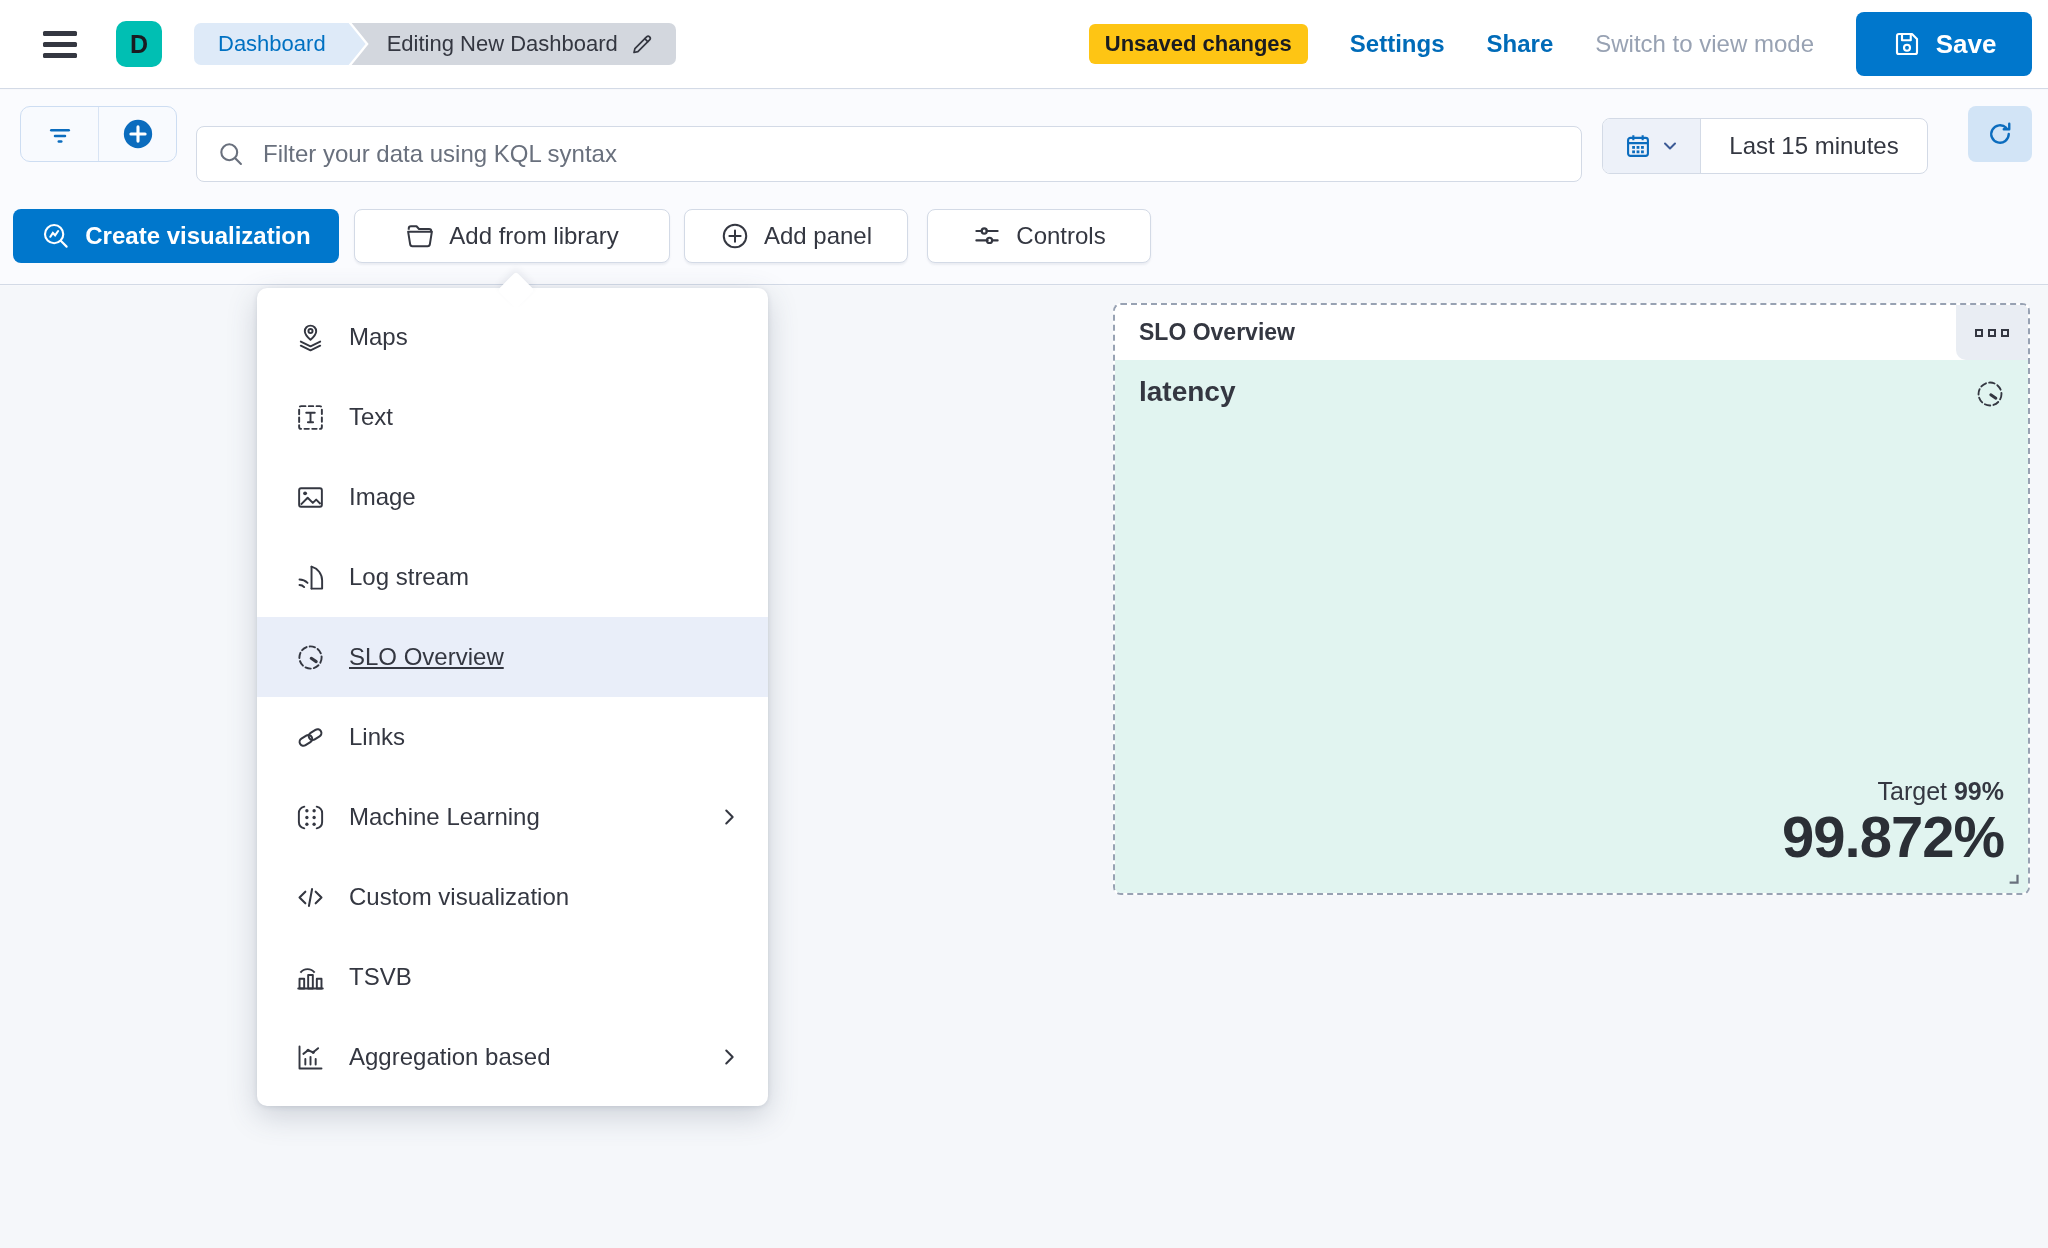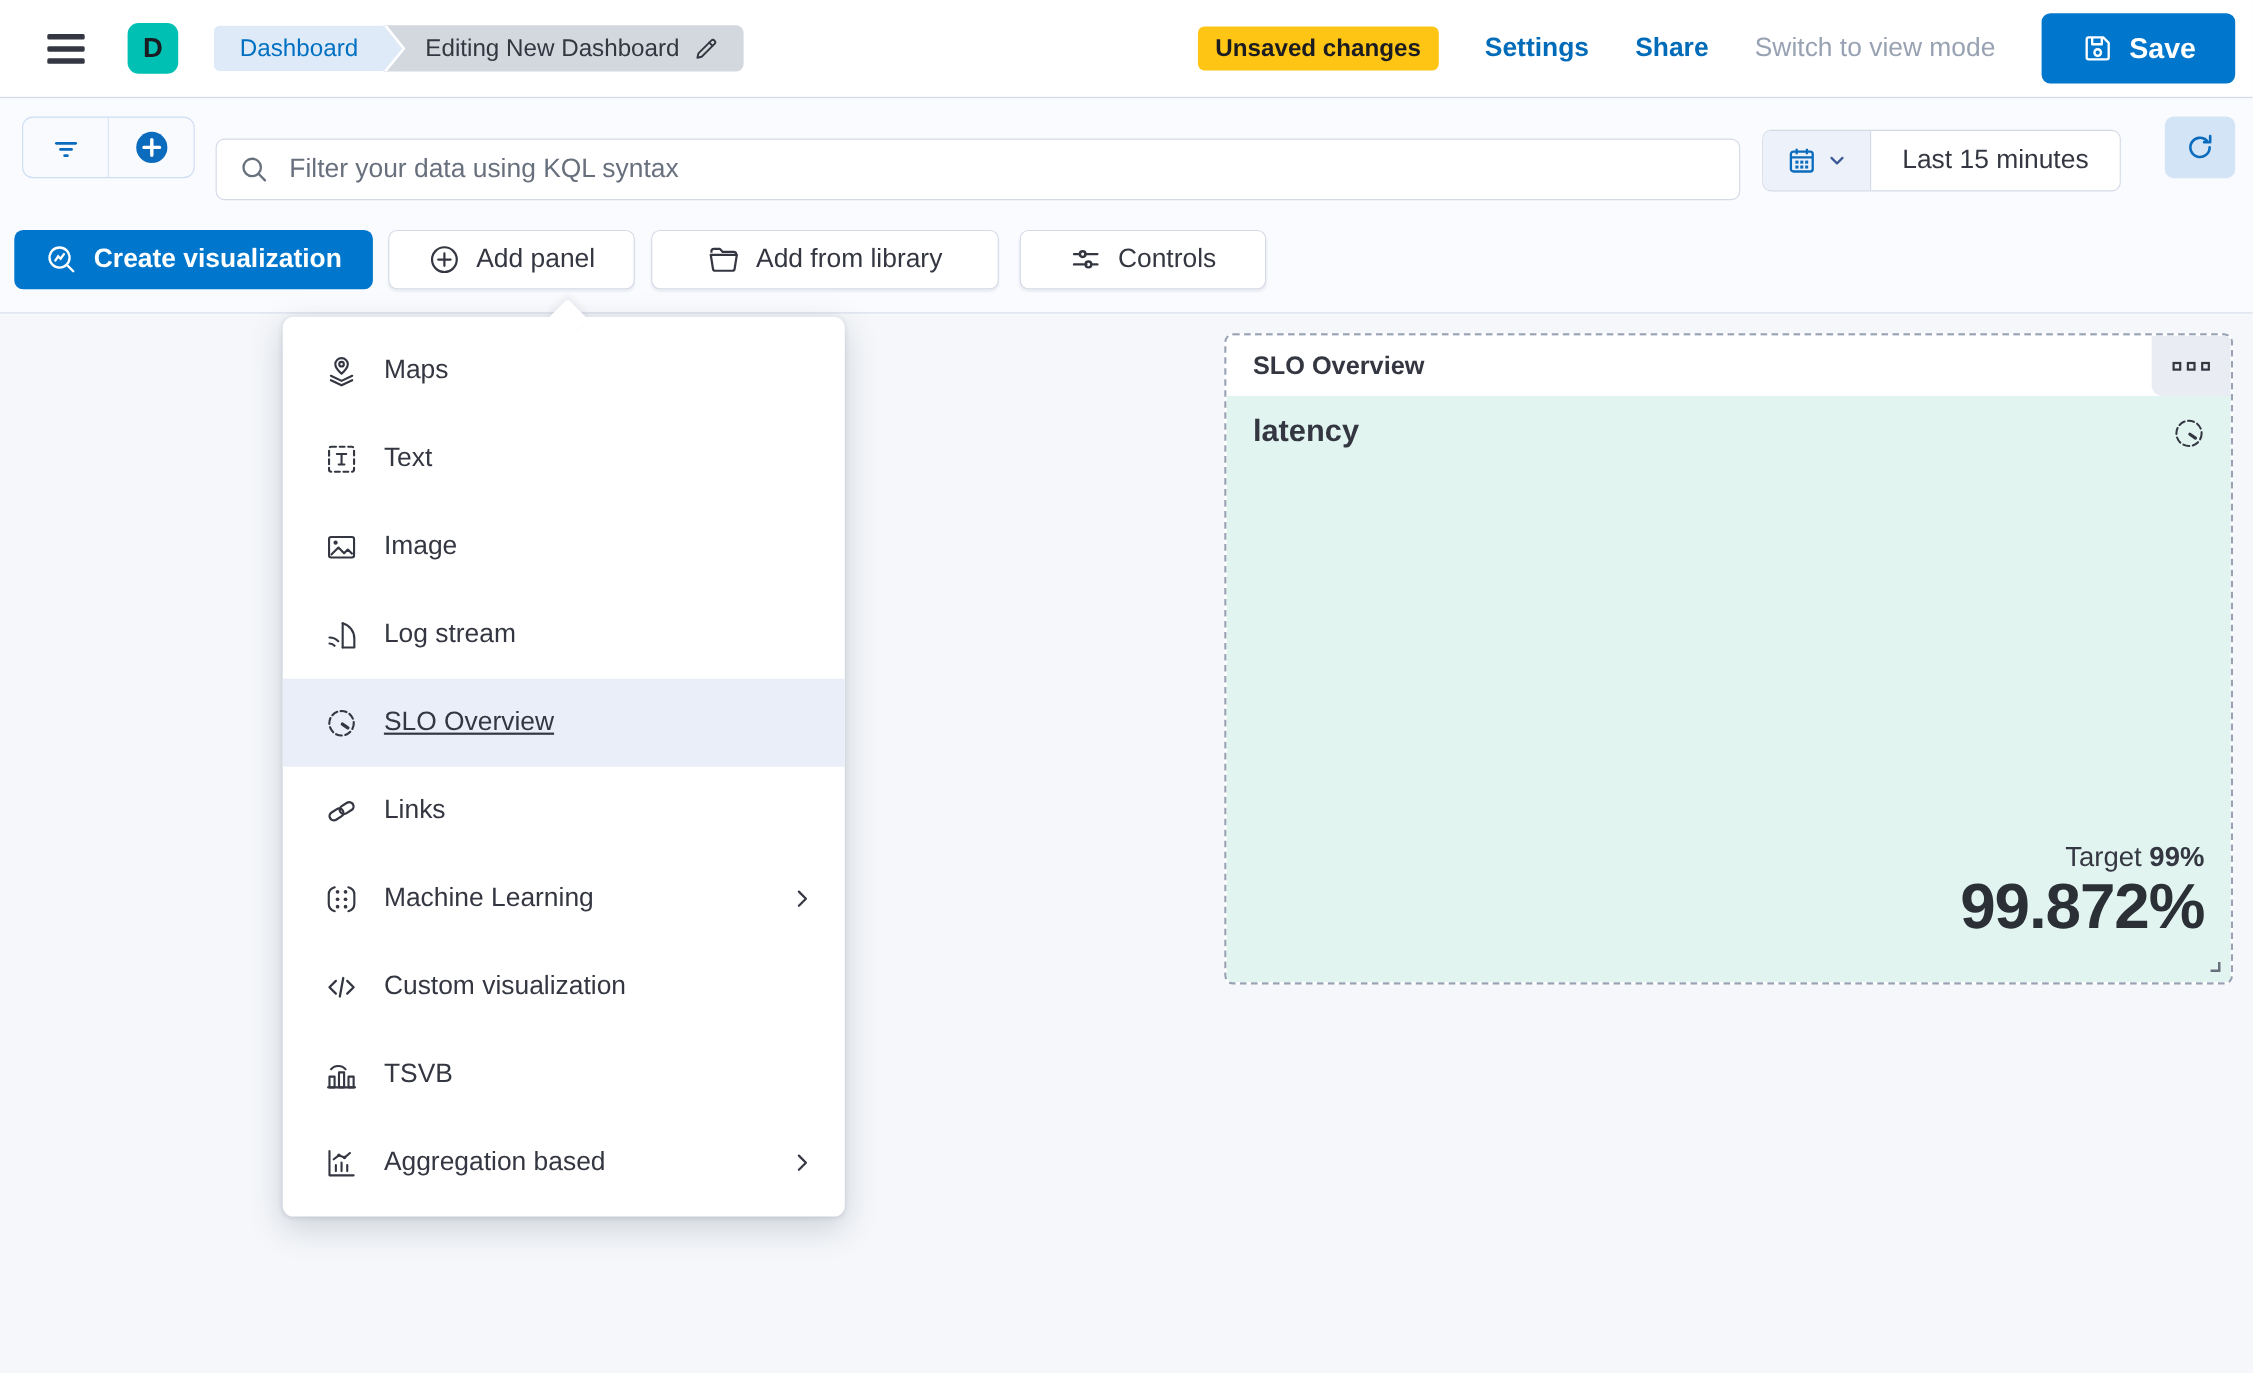--- a/index.html
+++ b/index.html
@@ -137,21 +137,21 @@
   .slo-title { font-size:23px; font-weight:700; color:#343741; }
   .panel-menu-btn {
     position:absolute; right:0; top:0; width:72px; height:55px;
     background:#e9edf3; border:none; border-radius:0 5px 0 10px;
     display:flex; align-items:center; justify-content:center; gap:5px; cursor:pointer;
   }
   .panel-menu-btn i { width:8px; height:8px; border:2px solid #343741; display:block; }
   .slo-body { flex:1; background:#e1f4f0; position:relative; }
   .slo-metric-name { position:absolute; left:24px; top:16px; font-size:28px; font-weight:700; color:#343741; }
   .slo-gauge-icon { position:absolute; right:22px; top:18px; color:#343741; }
-  .slo-values { position:absolute; right:24px; bottom:36px; text-align:right; }
+  .slo-values { position:absolute; right:24px; bottom:24px; text-align:right; }
   .slo-target-line { font-size:25px; color:#343741; }
   .slo-target-line b { font-weight:700; }
   .slo-big-value { font-size:58px; font-weight:700; letter-spacing:-1px; line-height:1.08; color:#2b2f36; }
   .resize-handle { position:absolute; right:6px; bottom:6px; color:#69707d; }
 </style>
 </head>
 <body>
 
 <div class="topbar">
   <div class="hamburger">
@@ -249,33 +249,33 @@
 
   <div class="action-row">
     <button class="btn btn-primary">
       <svg width="30" height="30" viewBox="0 0 24 24" fill="none" stroke="#ffffff" stroke-width="1.7" stroke-linecap="round">
           <circle cx="10.5" cy="10.5" r="7.3"></circle>
           <path d="M15.8 15.8L20.5 20.5"></path>
           <path d="M7.5 12.6l2-3 1.8 1.8 2.4-3.4"></path>
         </svg>
       <span>Create visualization</span>
     </button>
+    <button class="btn btn-plain btn-library">
+      <svg width="30" height="30" viewBox="0 0 24 24" fill="none" stroke="#343741" stroke-width="1.6" stroke-linejoin="round">
+          <path d="M3 7V6c0-1 .8-1.8 1.8-1.8h4.4l2 2.2h8c1 0 1.8.8 1.8 1.8V9"></path>
+          <path d="M2.5 8.5h19l-1.6 10c-.1.9-.9 1.6-1.8 1.6H5.9c-.9 0-1.7-.7-1.8-1.6l-1.6-10z"></path>
+        </svg>
+      <span>Add from library</span>
+    </button>
     <button class="btn btn-plain btn-addpanel">
       <svg width="30" height="30" viewBox="0 0 24 24" fill="none" stroke="#343741" stroke-width="1.6" stroke-linecap="round">
           <circle cx="12" cy="12" r="9"></circle>
           <path d="M12 7.5v9M7.5 12h9"></path>
         </svg>
       <span>Add panel</span>
-    </button>
-    <button class="btn btn-plain btn-library">
-      <svg width="30" height="30" viewBox="0 0 24 24" fill="none" stroke="#343741" stroke-width="1.6" stroke-linejoin="round">
-          <path d="M3 7V6c0-1 .8-1.8 1.8-1.8h4.4l2 2.2h8c1 0 1.8.8 1.8 1.8V9"></path>
-          <path d="M2.5 8.5h19l-1.6 10c-.1.9-.9 1.6-1.8 1.6H5.9c-.9 0-1.7-.7-1.8-1.6l-1.6-10z"></path>
-        </svg>
-      <span>Add from library</span>
     </button>
     <button class="btn btn-plain btn-controls">
       <svg width="30" height="30" viewBox="0 0 24 24" fill="none" stroke="#343741" stroke-width="1.7" stroke-linecap="round">
           <path d="M3.5 8h4.5M11.5 8h9M3.5 15.5h9M16 15.5h4.5"></path>
           <circle cx="9.8" cy="8" r="2.1"></circle>
           <circle cx="14" cy="15.5" r="2.1"></circle>
         </svg>
       <span>Controls</span>
     </button>
   </div>

